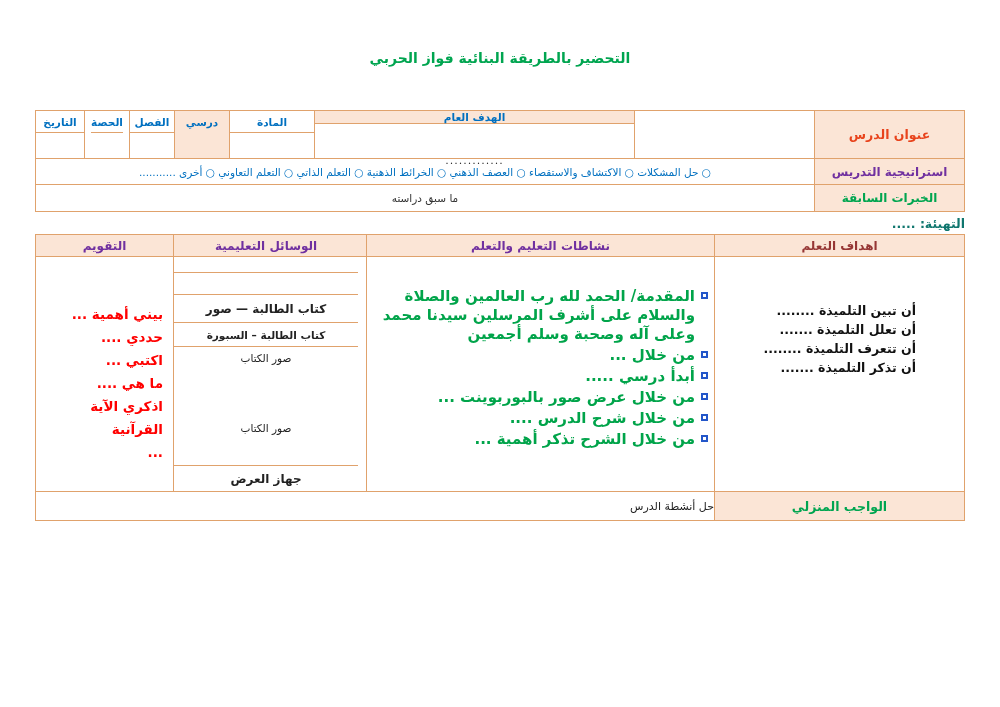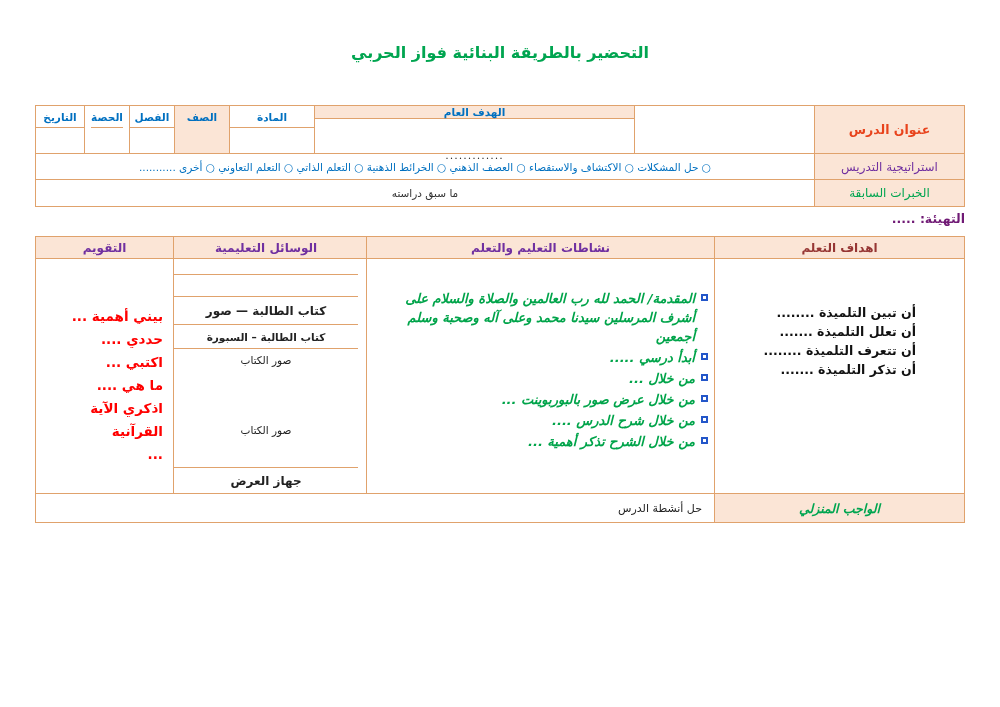--- a/index.html
+++ b/index.html
@@ -16,22 +16,22 @@
   *{box-sizing:border-box;margin:0;padding:0;}
   html,body{background:#fff;}
   body{
     width:1000px;height:707px;overflow:hidden;
     font-family:"DejaVu Sans", sans-serif;
     direction:rtl;
   }
   .page{position:relative;width:1000px;height:707px;background:#fff;}
 
   .title{
-    padding-top:27px;text-align:center;
-    font-size:16px;font-weight:bold;color:var(--green);line-height:28px;margin-top:12px;
+    padding-top:44px;text-align:center;
+    font-size:14px;font-weight:bold;color:var(--green);line-height:28px;
   }
 
   .tbl{width:930px;margin:0 auto;border:1px solid var(--border);}
   .header-tbl{margin-top:38px;}
 
   .hrow{display:flex;}
   .hrow:not(:last-child){border-bottom:1px solid var(--border);}
   .hrow > .cell{display:flex;flex-direction:column;}
   .hrow > .cell:not(:last-child){border-left:1px solid var(--border);}
 
@@ -59,33 +59,33 @@
   }
   .c-goal .sub-label{background:var(--peach);}
   .c-grade{background:var(--peach);}
   .c-lesson{
     background:var(--peach);
     display:flex;flex-direction:row;align-items:center;justify-content:center;
     color:var(--lessonred);font-weight:bold;font-size:12.5px;
   }
   .label-cell{
     display:flex;flex-direction:row;align-items:center;justify-content:center;
-    background:var(--peach);font-weight:normal;font-size:12px;
+    background:var(--peach);font-weight:bold;font-size:12px;
   }
   .c-strategy{color:var(--purple);}
   .c-prior{color:var(--green);}
   .val-cell{
     flex:1;display:flex;flex-direction:row;align-items:center;justify-content:center;
     font-size:10.5px;color:#333;
   }
   .c-options{color:var(--blue);}
 
   .tahyia{
-    width:930px;margin:4px auto 10px;text-align:right;
-    font-size:12.5px;font-weight:bold;color:#701a75;padding-left:4px;
+    width:930px;margin:4px auto 3px;text-align:right;
+    font-size:12.5px;font-weight:bold;color:#0f766e;padding-left:4px;
   }
 
   .mrow{display:flex;}
   .mrow:not(:last-child){border-bottom:1px solid var(--border);}
   .mrow > .mcell:not(:last-child){border-left:1px solid var(--border);}
   .mhead{height:22px;background:var(--peach);}
   .mhead .mcell{display:flex;align-items:center;justify-content:center;font-weight:bold;font-size:12px;}
   .w-obj{width:250px;}
   .w-act{width:348px;margin-left:8px;}
   .w-aids{width:185px;}
@@ -99,21 +99,21 @@
     padding:44px 48px 0 8px;text-align:right;
     font-size:12.5px;font-weight:bold;color:#111;line-height:19px;
   }
   .body-act{padding:30px 6px 0 12px;}
   .act-item{display:flex;align-items:flex-start;margin-bottom:2px;}
   .bullet{
     flex:0 0 auto;width:7px;height:7px;border:2px solid #2356c9;
     margin:5px 0 0 6px;background:#fff;
   }
   .act-text{
-    color:var(--actgreen);font-weight:bold;font-size:13px;line-height:19px;text-align:right;font-style:italic;
+    color:var(--actgreen);font-weight:bold;font-size:15px;line-height:19px;text-align:right;
   }
   .body-eval{
     padding:46px 10px 0 6px;text-align:right;
     color:var(--red);font-weight:bold;font-size:13.5px;line-height:23px;
   }
   .body-aids{display:flex;flex-direction:column;}
   .aids-sec{
     display:flex;align-items:center;justify-content:center;
     font-size:10.5px;color:#222;
   }
@@ -124,25 +124,25 @@
   .s3{height:28px;font-weight:bold;font-size:12px;}
   .s4{height:24px;font-weight:bold;font-size:10.5px;}
   .s5{height:70px;}
   .s6{height:49px;}
   .s7{flex:1;font-weight:bold;font-size:12px;}
 
   .mfoot{height:28px;}
   .hw-label{
     width:250px;background:var(--peach);
     display:flex;align-items:center;justify-content:center;
-    color:var(--green);font-weight:bold;font-size:12.5px;font-style:italic;
+    color:var(--green);font-weight:bold;font-size:12.5px;
   }
   .hw-value{
     flex:1;display:flex;align-items:center;justify-content:flex-start;
-    padding-right:12px;font-size:11px;color:#222;
+    padding-right:0;font-size:11px;color:#222;
   }
 </style>
 </head>
 <body>
 
 <div class="page">
 
   <div class="title">التحضير بالطريقة البنائية فواز الحربي</div>
 
   <div class="tbl header-tbl">
@@ -153,21 +153,21 @@
       <div class="cell w-blank"></div>
       <div class="cell w-goal c-goal">
         <div class="sub-label">الهدف العام</div>
         <div class="sub-value">.............</div>
       </div>
       <div class="cell w-subj">
         <div class="sub-label">المادة</div>
         <div class="sub-value"></div>
       </div>
       <div class="cell w-grade c-grade">
-        <div class="sub-label nb">الصف</div>
+        <div class="sub-label nb">درسي</div>
         <div class="sub-value"></div>
       </div>
       <div class="cell w-class">
         <div class="sub-label">الفصل</div>
         <div class="sub-value"></div>
       </div>
       <div class="cell w-period">
         <div class="sub-label">الحصة</div>
         <div class="sub-value"></div>
       </div>
@@ -206,25 +206,25 @@
         <div>أن تذكر التلميذة  .......</div>
       </div>
 
       <div class="mcell w-act body-act">
         <div class="act-item">
           <span class="bullet"></span>
           <span class="act-text">المقدمة/ الحمد لله رب العالمين والصلاة والسلام على أشرف المرسلين سيدنا محمد وعلى آله وصحبة وسلم أجمعين</span>
         </div>
         <div class="act-item">
           <span class="bullet"></span>
+          <span class="act-text">من خلال ...</span>
+        </div>
+        <div class="act-item">
+          <span class="bullet"></span>
           <span class="act-text">أبدأ درسي .....</span>
-        </div>
-        <div class="act-item">
-          <span class="bullet"></span>
-          <span class="act-text">من خلال ...</span>
         </div>
         <div class="act-item">
           <span class="bullet"></span>
           <span class="act-text">من خلال عرض صور بالبوربوينت ...</span>
         </div>
         <div class="act-item">
           <span class="bullet"></span>
           <span class="act-text">من خلال شرح الدرس ....</span>
         </div>
         <div class="act-item">

